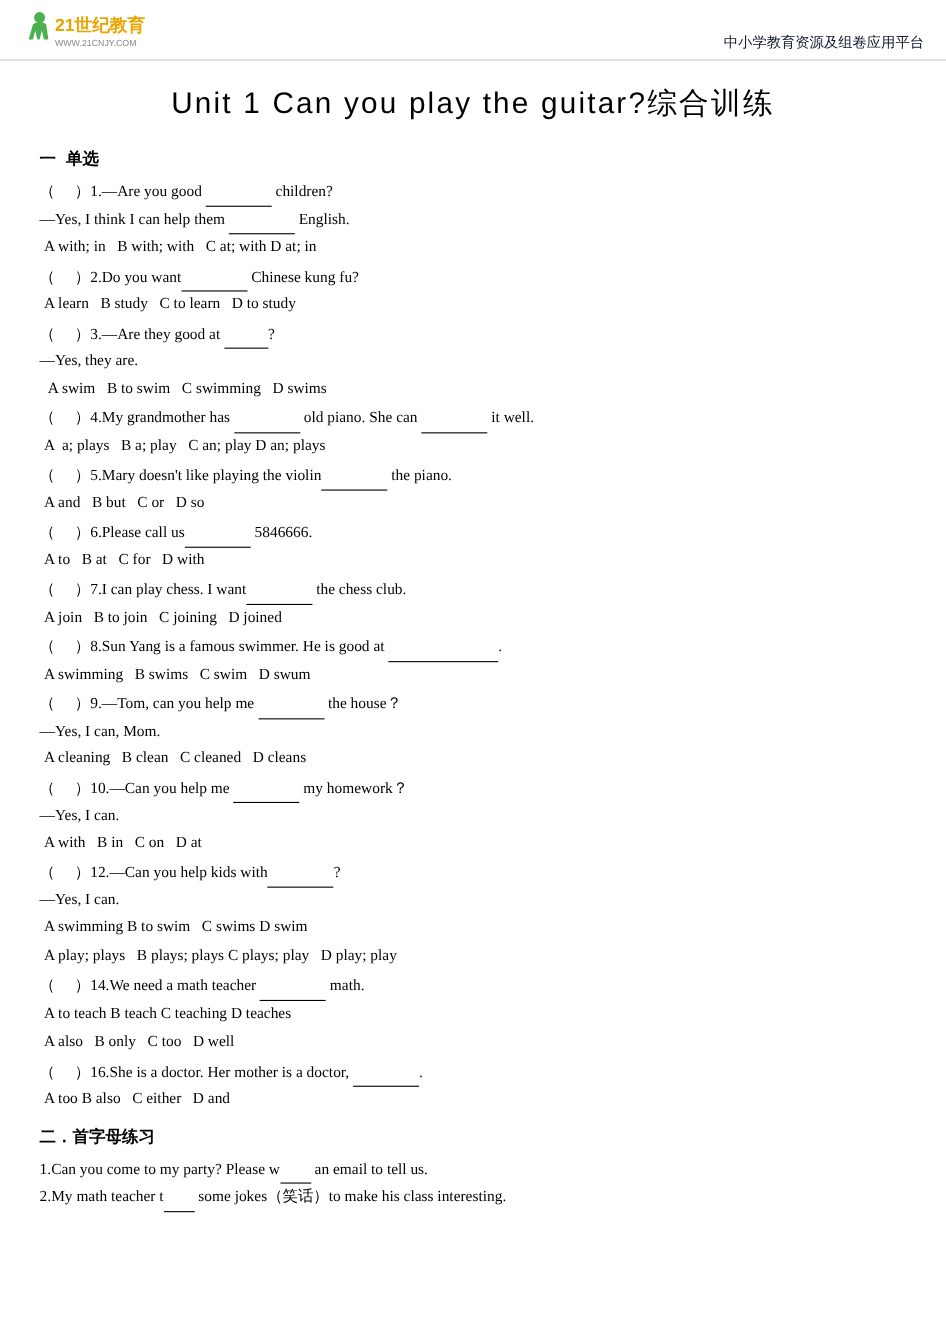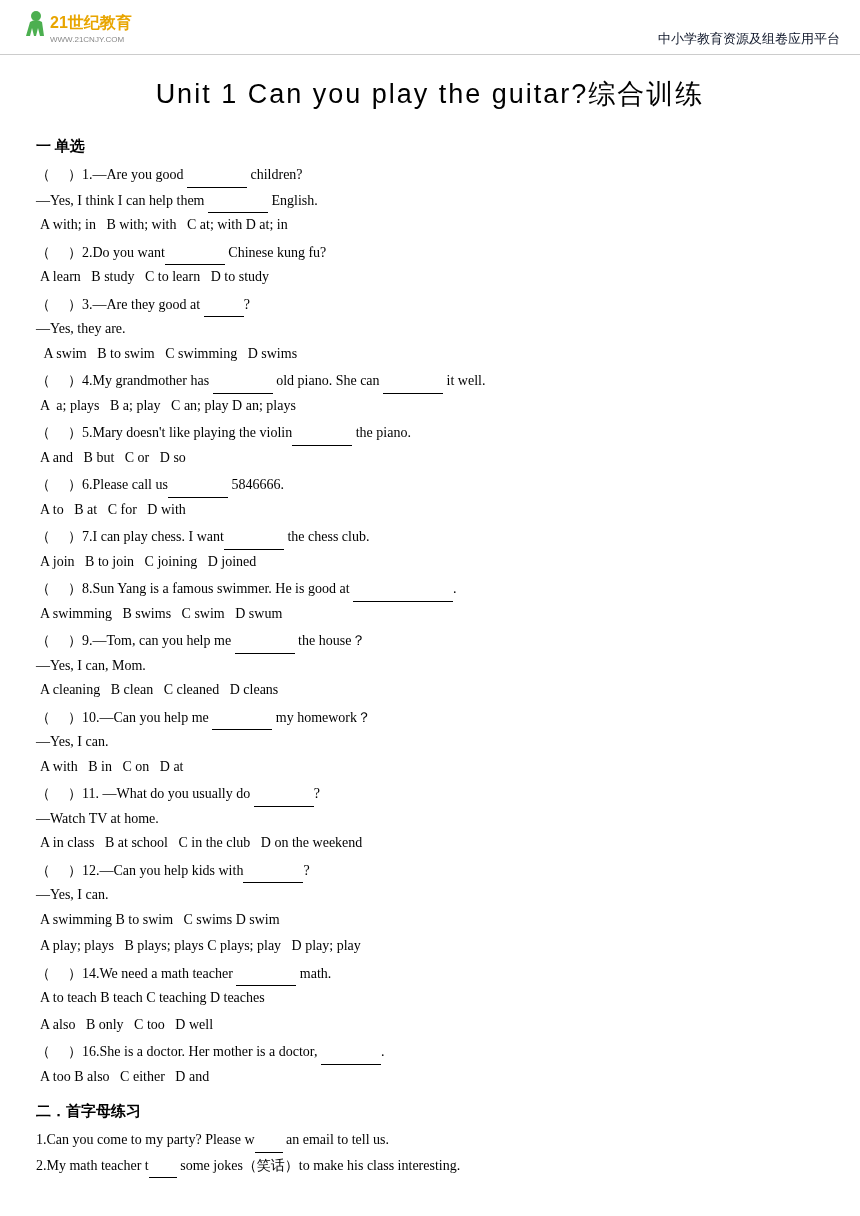--- a/index.html
+++ b/index.html
@@ -44,21 +44,21 @@
       font-family: "SimHei", "黑体", sans-serif;
       letter-spacing: 2px;
     }
     .content {
       padding: 4px 36px 20px 36px;
     }
     .section-title {
       font-size: 15px;
       font-weight: bold;
       margin: 6px 0 4px 0;
-      font-family: Liberation Serif, serif;
+      font-family: Liberation Mono, monospace;
     }
     .question-block {
       margin: 2px 0;
       line-height: 1.7;
     }
     .question-line {
       margin: 0;
       line-height: 1.75;
       text-indent: 0;
     }
@@ -196,27 +196,20 @@
     </div>
 
     <div class="question-block">
       <div class="question-line">
         （<span class="paren">&nbsp;</span>）10.—Can you help me <span class="blank">&nbsp;&nbsp;&nbsp;&nbsp;&nbsp;&nbsp;</span> my homework？
       </div>
       <div class="question-line">—Yes, I can.</div>
       <div class="options-line">A with &nbsp;&nbsp;B in &nbsp;&nbsp;C on &nbsp;&nbsp;D at</div>
     </div>
 
-    <div class="question-block">
-      <div class="question-line">
-        （<span class="paren">&nbsp;</span>）11. —What do you usually do <span class="blank">&nbsp;&nbsp;&nbsp;&nbsp;&nbsp;&nbsp;</span>?
-      </div>
-      <div class="question-line">—Watch TV at home.</div>
-      <div class="options-line">A in class &nbsp;&nbsp;B at school &nbsp;&nbsp;C in the club &nbsp;&nbsp;D on the weekend</div>
-    </div>
 
     <div class="question-block">
       <div class="question-line">
         （<span class="paren">&nbsp;</span>）12.—Can you help kids with<span class="blank">&nbsp;&nbsp;&nbsp;&nbsp;&nbsp;&nbsp;</span>?
       </div>
       <div class="question-line">—Yes, I can.</div>
       <div class="options-line">A swimming B to swim &nbsp;&nbsp;C swims D swim</div>
     </div>
 
     <div class="question-block">

